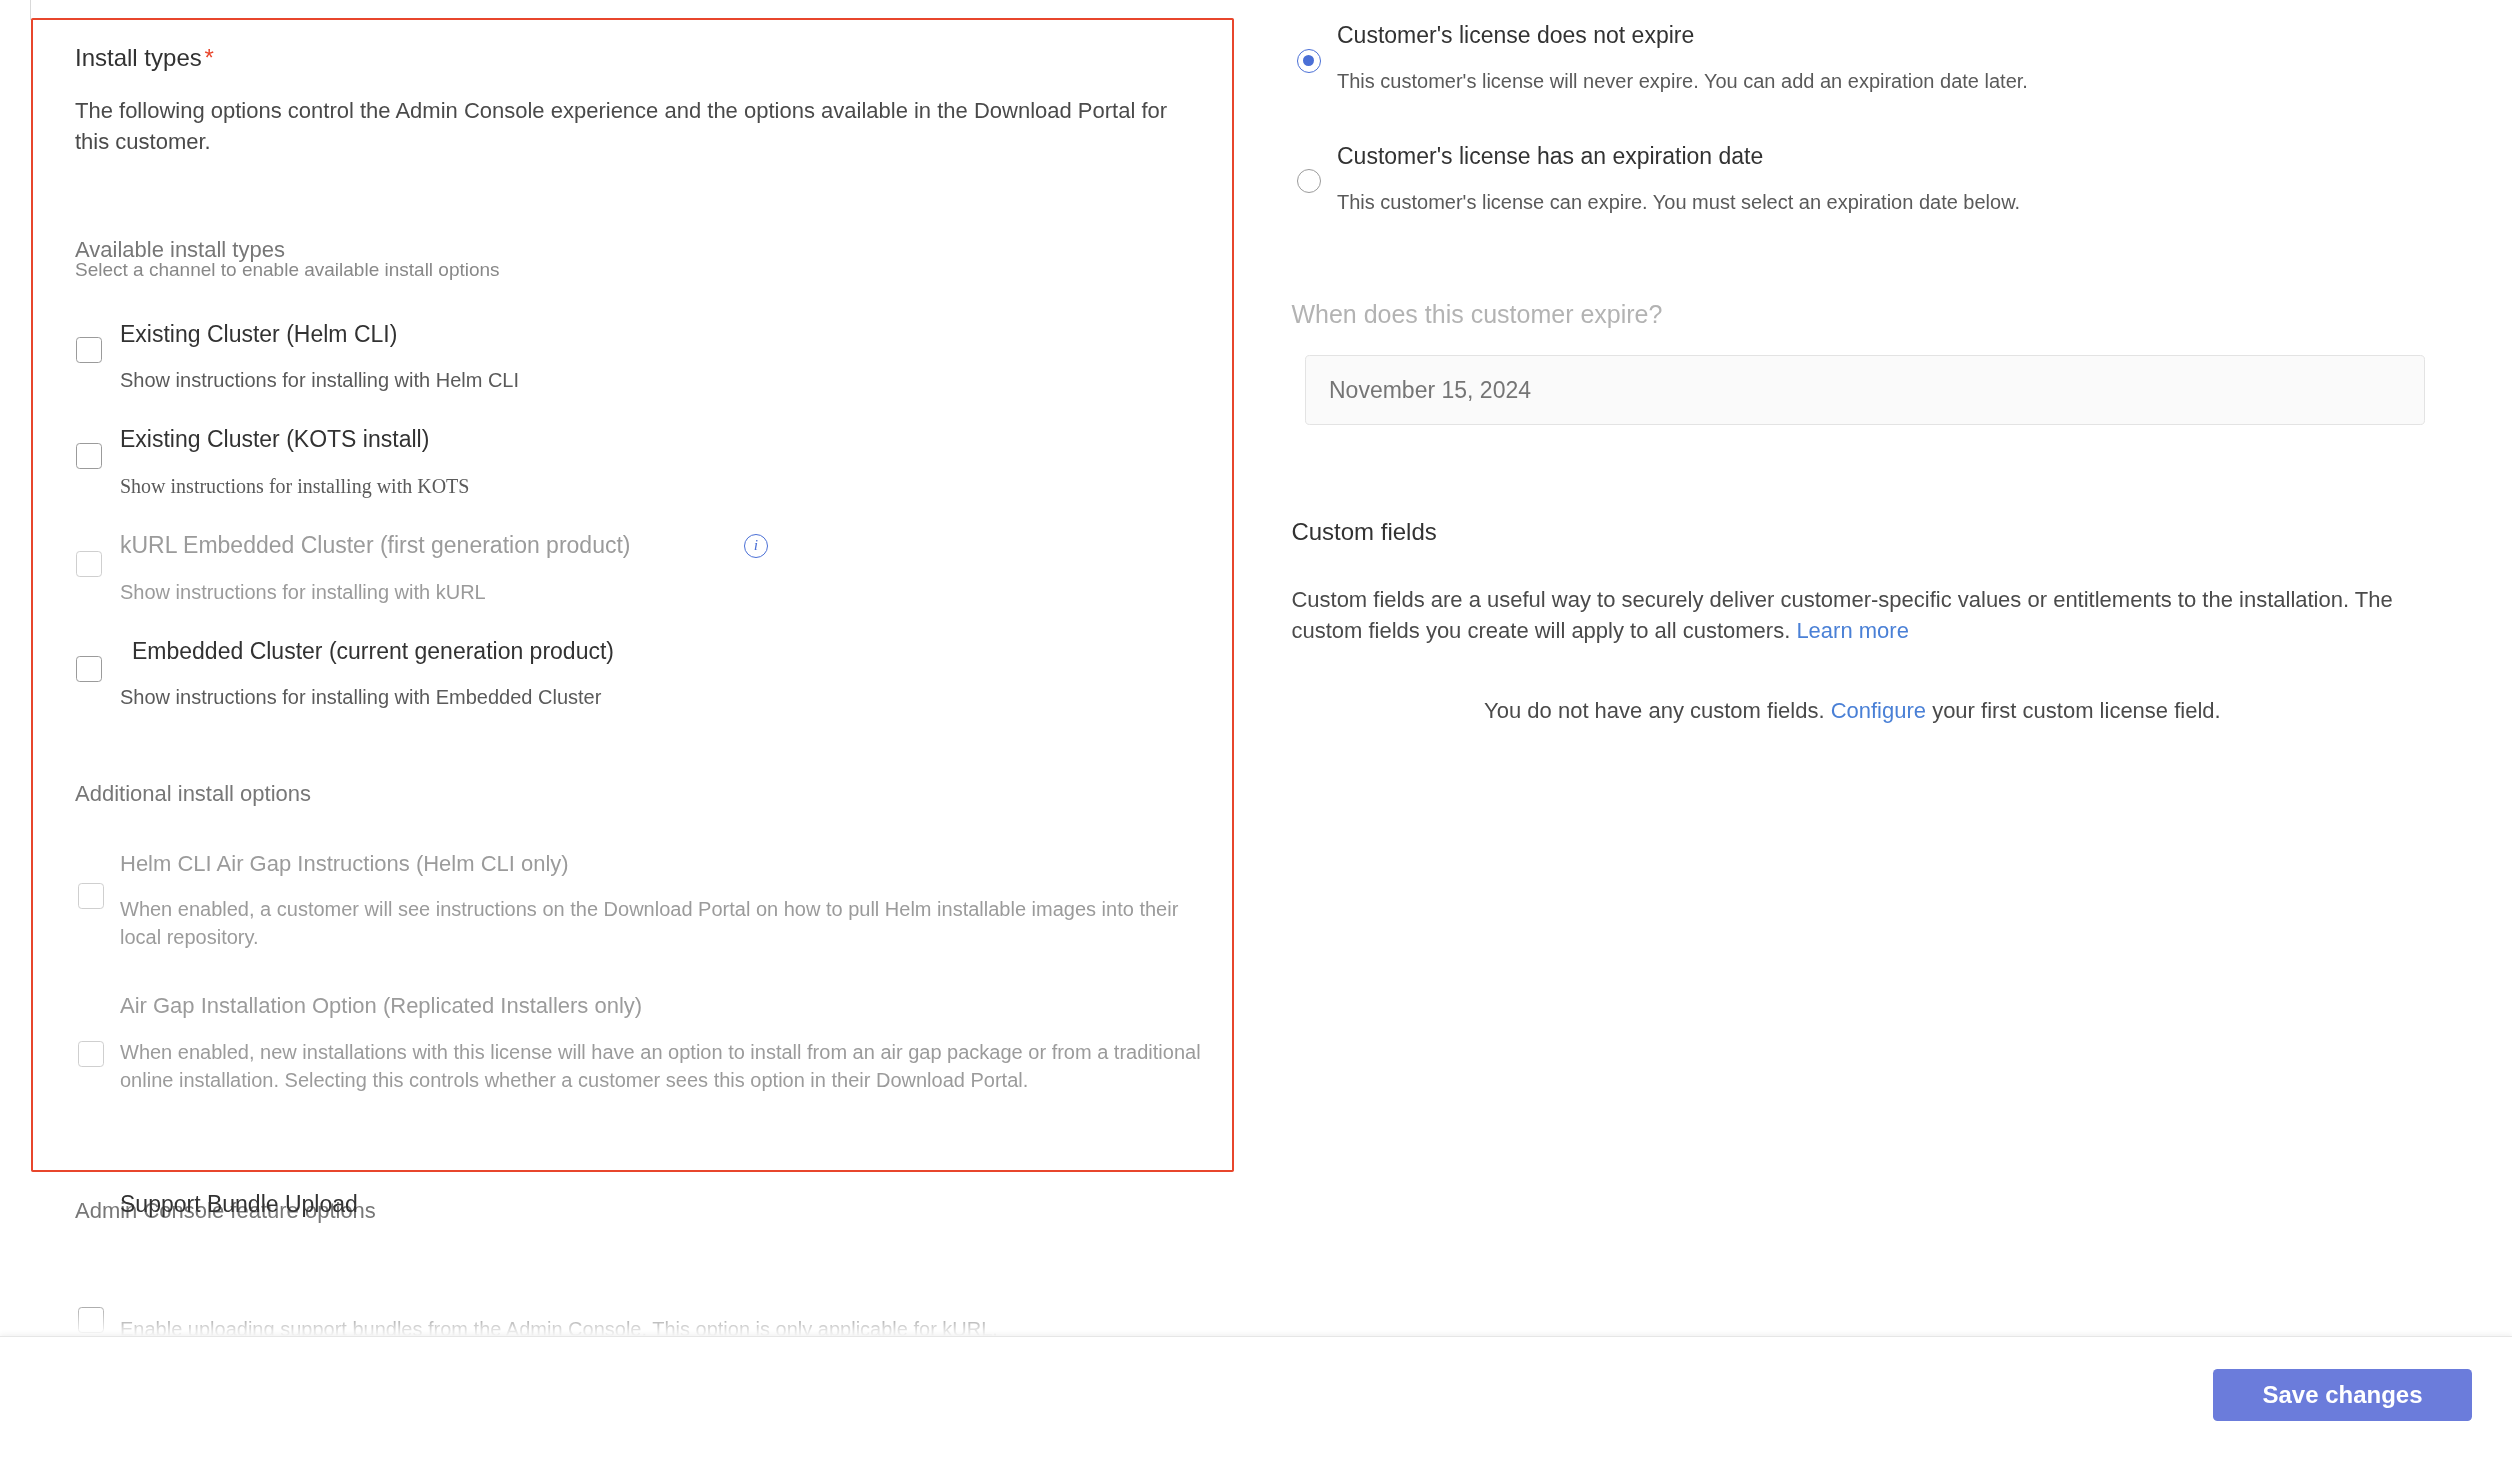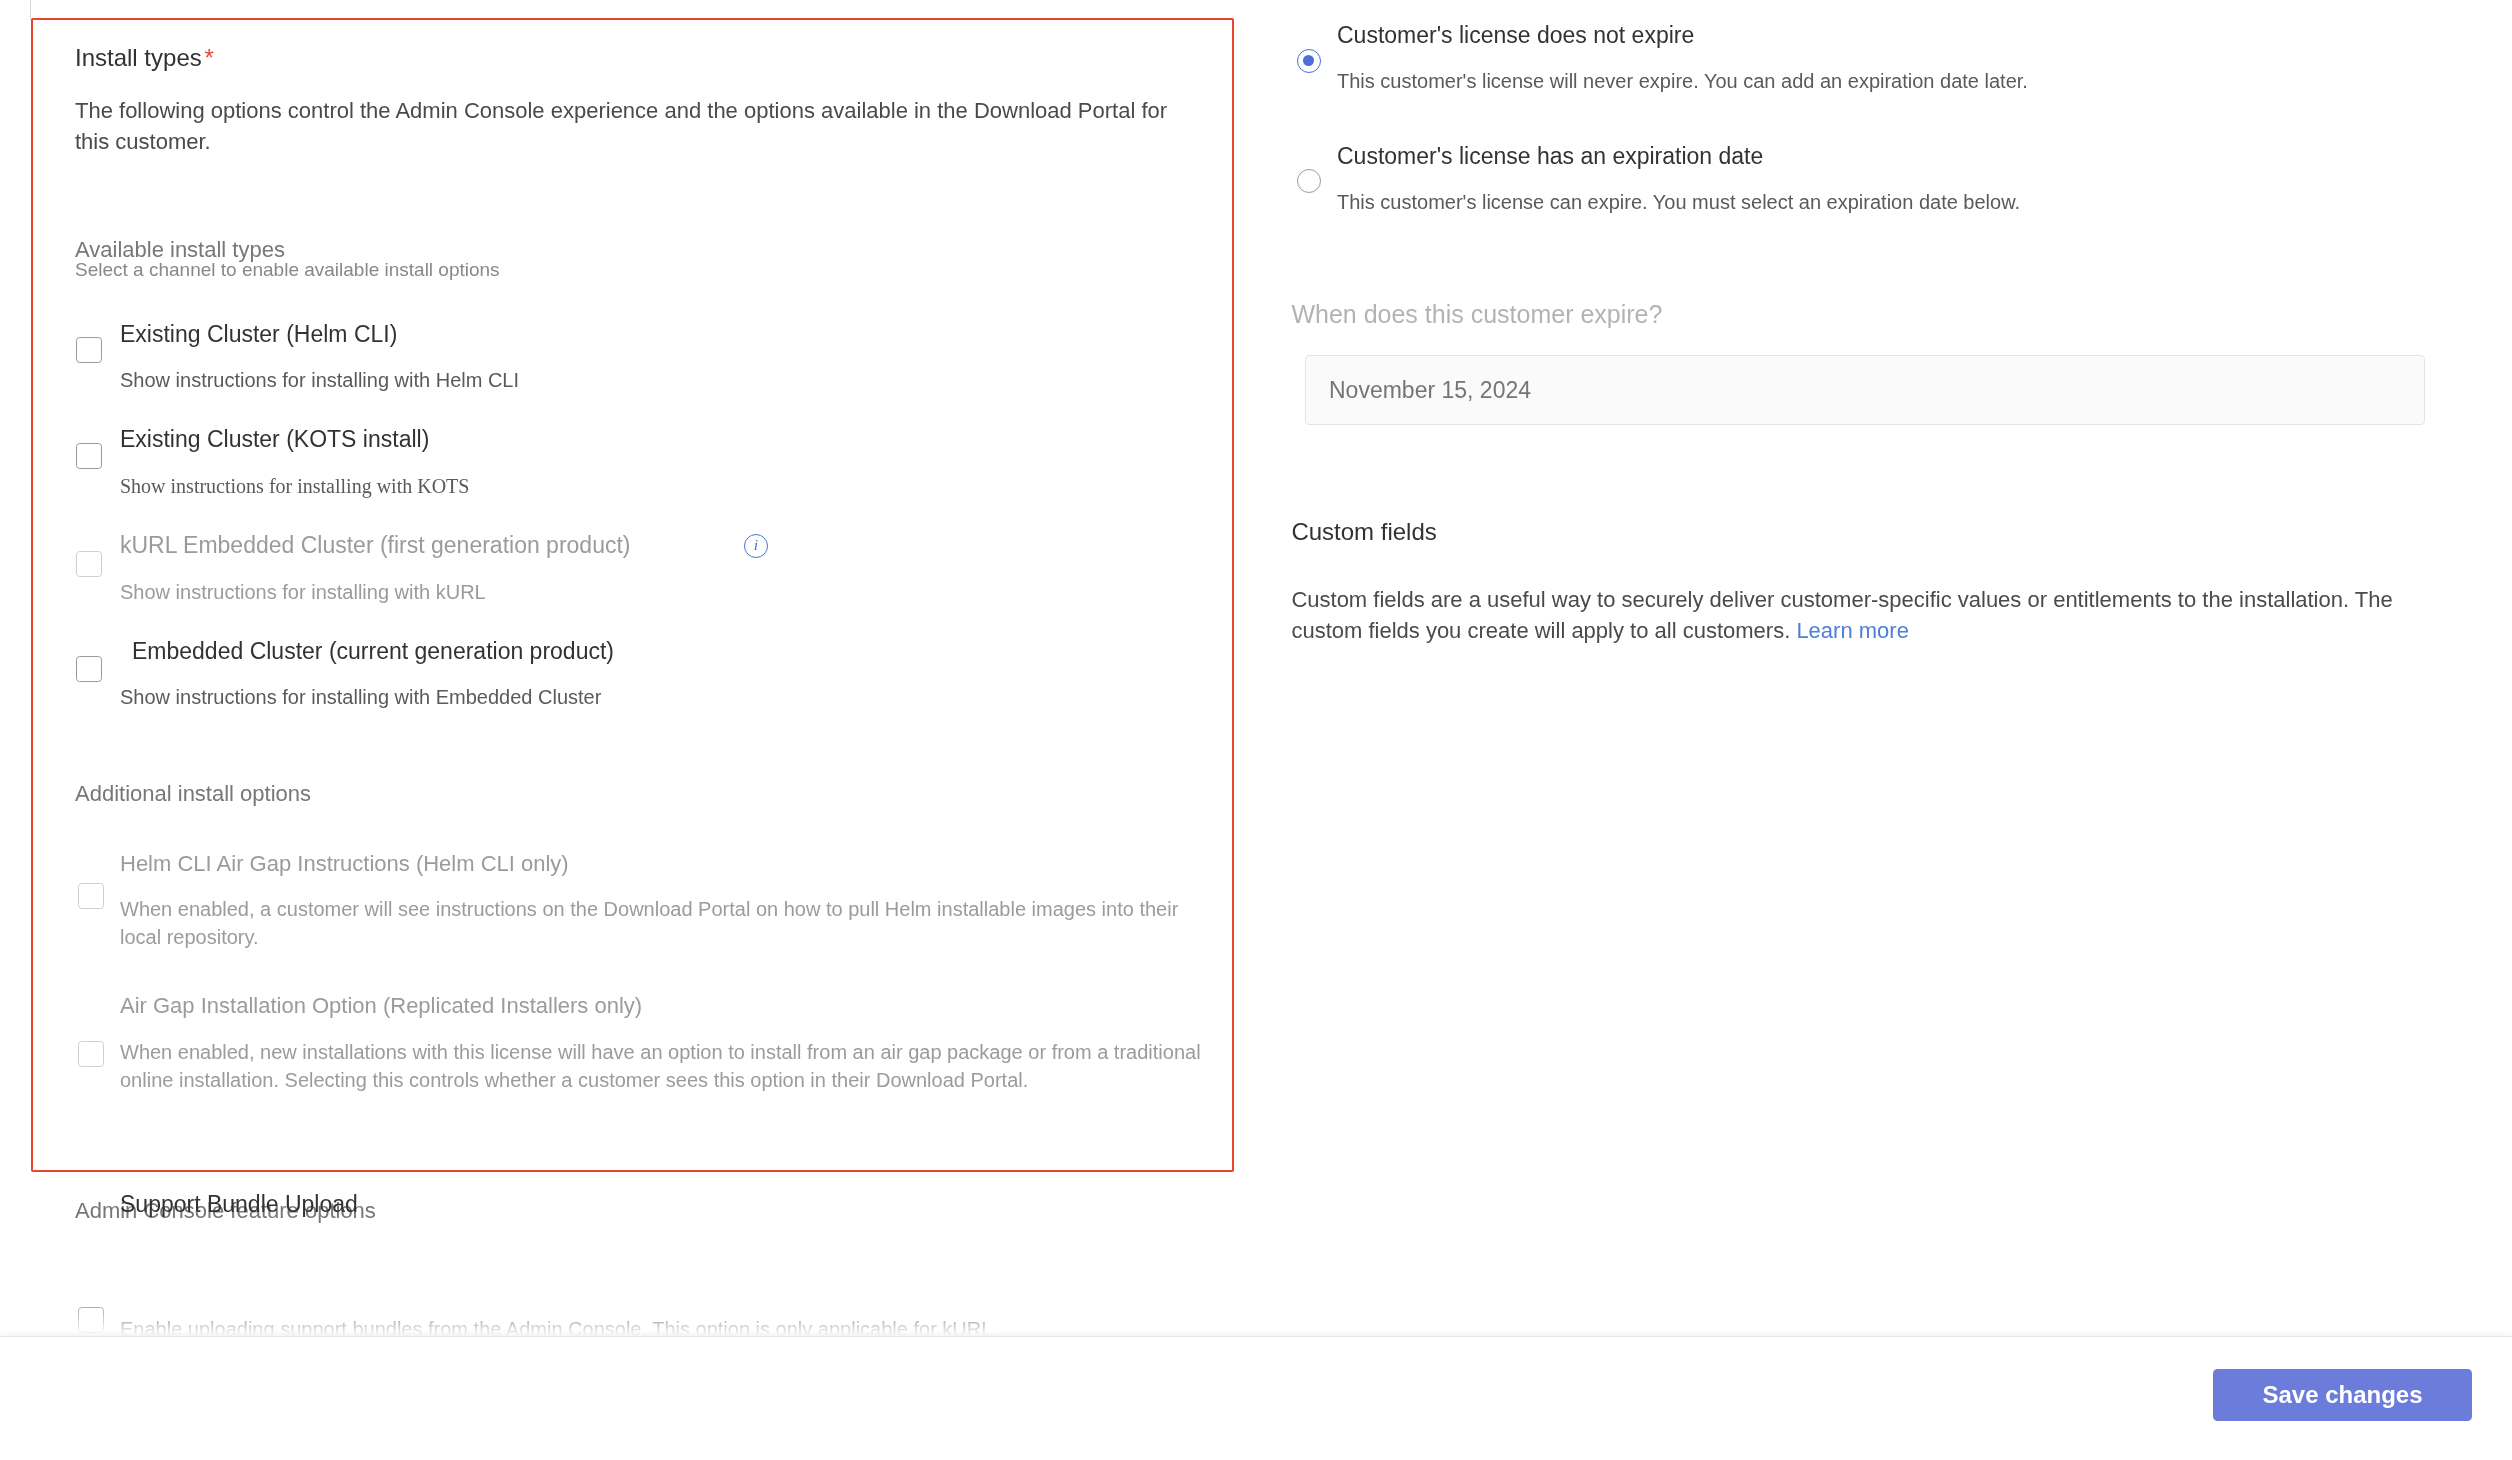--- a/index.html
+++ b/index.html
@@ -323,19 +323,20 @@
     </div>
 
     <div class="expire-label" style="left:17.4px;">When does this customer expire?</div>
 
     <input class="date-input" style="left: 31px;" type="text" placeholder="November 15, 2024">
 
     <div class="custom-title" style="left:17.4px;">Custom fields</div>
 
     <div class="custom-desc" style="left:17.4px;"><span>Custom fields are a useful way to securely deliver customer-specific values or entitlements to the installation. The custom fields you create will apply to all customers. </span><a class="link" href="#">Learn more</a></div>
 
+    <div class="custom-empty" style="left:17.4px;"><span>You do not have any custom fields. </span><a class="link" href="#">Configure</a><span> your first custom license field.</span></div>
   </div>
 
   <div class="footer"></div>
   <button class="save-btn">Save changes</button>
 
 </div>
 
 
 </body></html>

